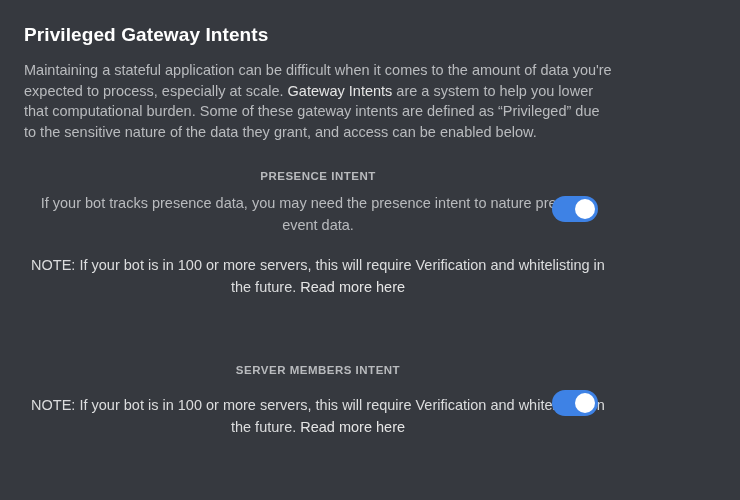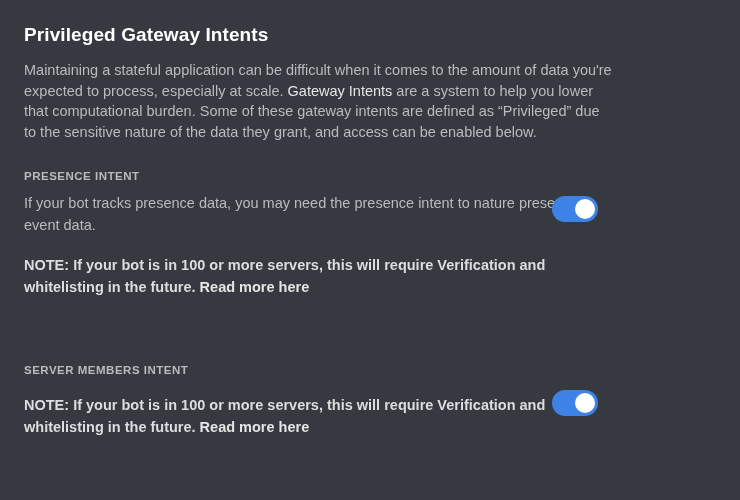--- a/index.html
+++ b/index.html
@@ -38,41 +38,42 @@
     max-width: 690px;
   }
   .link {
     color: #e5e5e5;
     text-decoration: none;
     cursor: pointer;
   }
   .section {
     margin-top: 28px;
     position: relative;
+    text-align: center;
   }
   .section-label {
     font-size: 11.5px;
     font-weight: bold;
     letter-spacing: 0.5px;
     color: #b9bbbe;
     text-transform: uppercase;
     margin: 0 0 10px 0;
   }
   .section-desc {
     font-size: 14.5px;
     line-height: 22px;
     color: #b9bbbe;
     max-width: 620px;
     margin: 0;
   }
   .section-note {
     margin-top: 18px;
     font-size: 14.5px;
     line-height: 22px;
-    font-weight: bold;
+    font-weight: normal;
     color: #dcddde;
     max-width: 640px;
   }
   .toggle {
     position: absolute;
     right: 14px;
     width: 46px;
     height: 26px;
     border-radius: 13px;
     background: #3e82e5;

